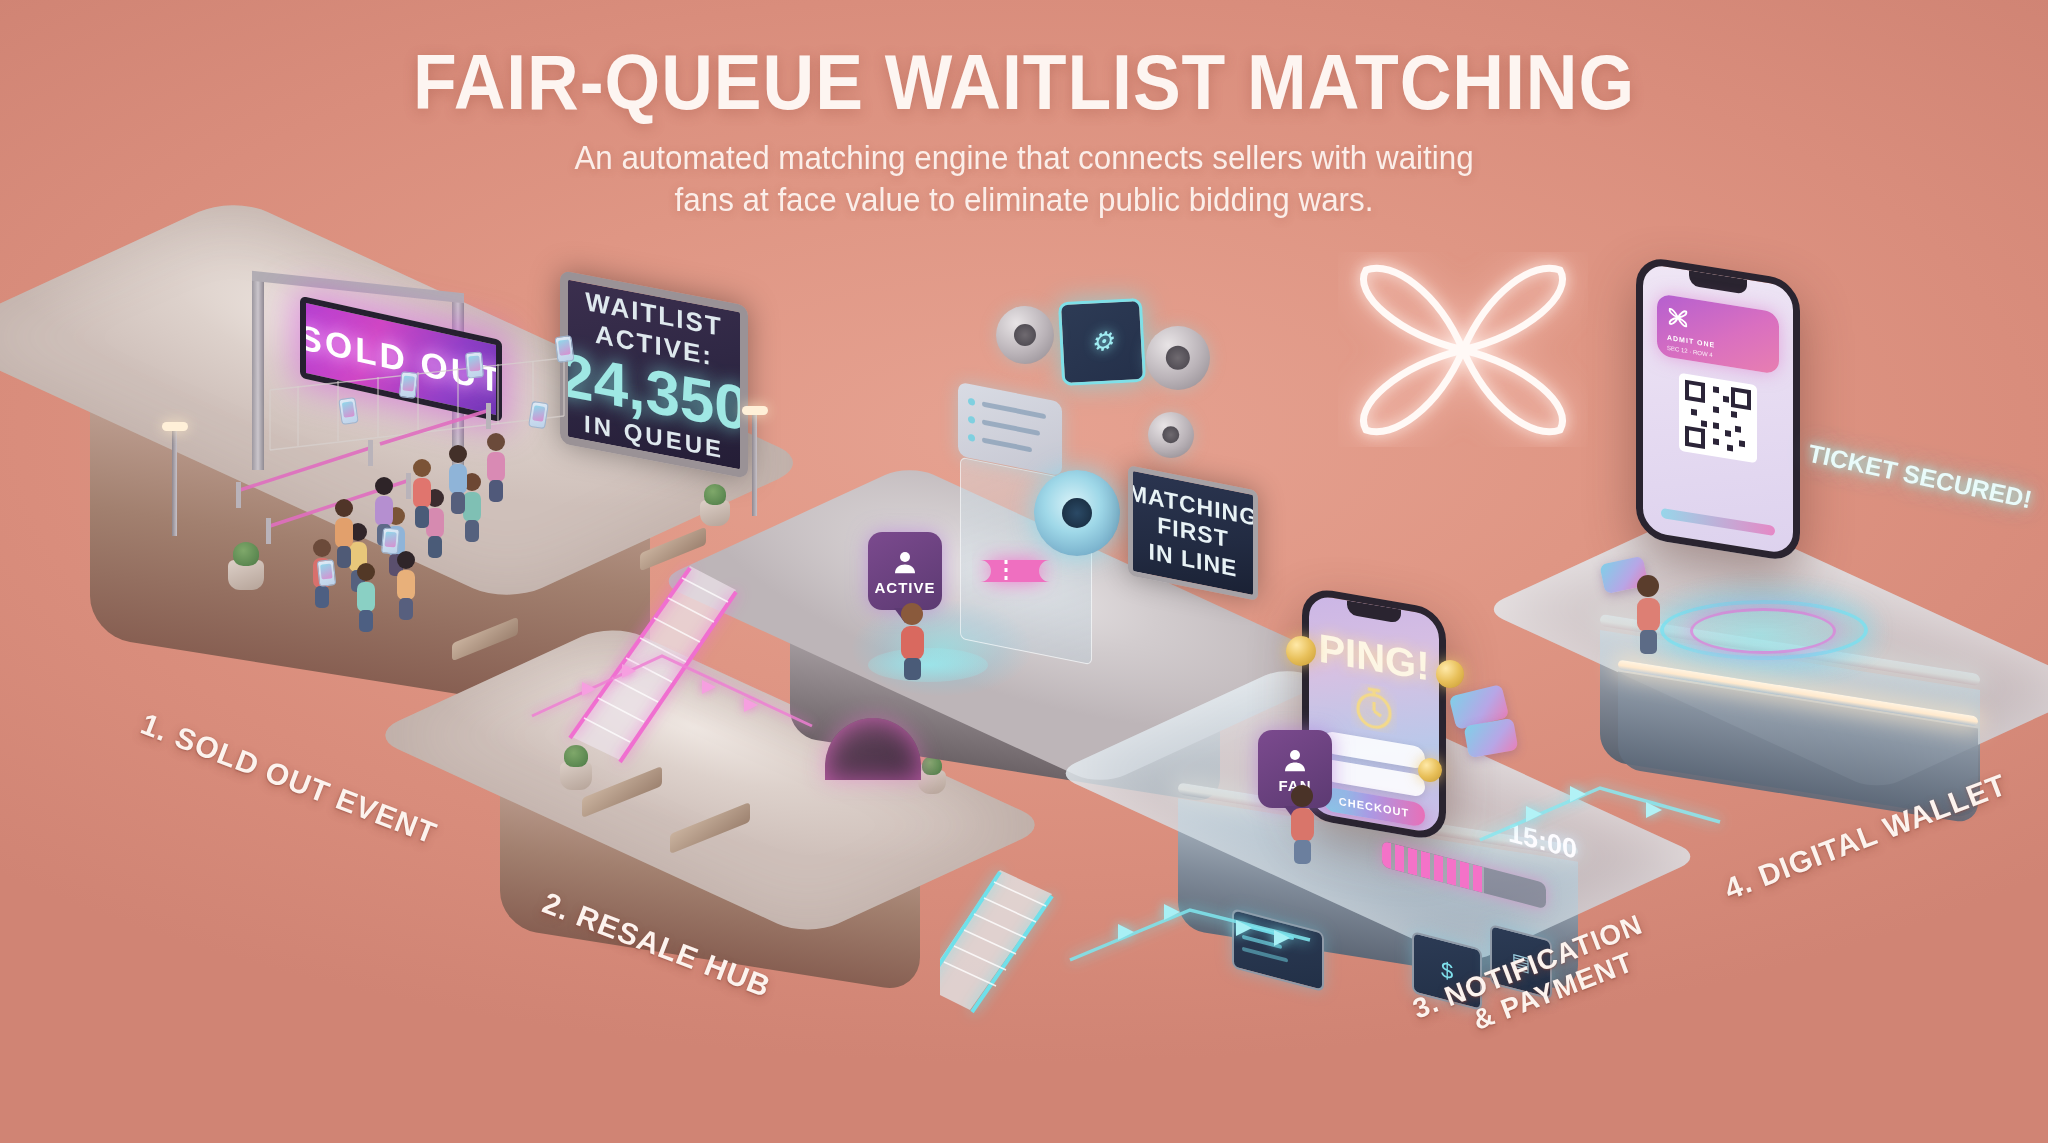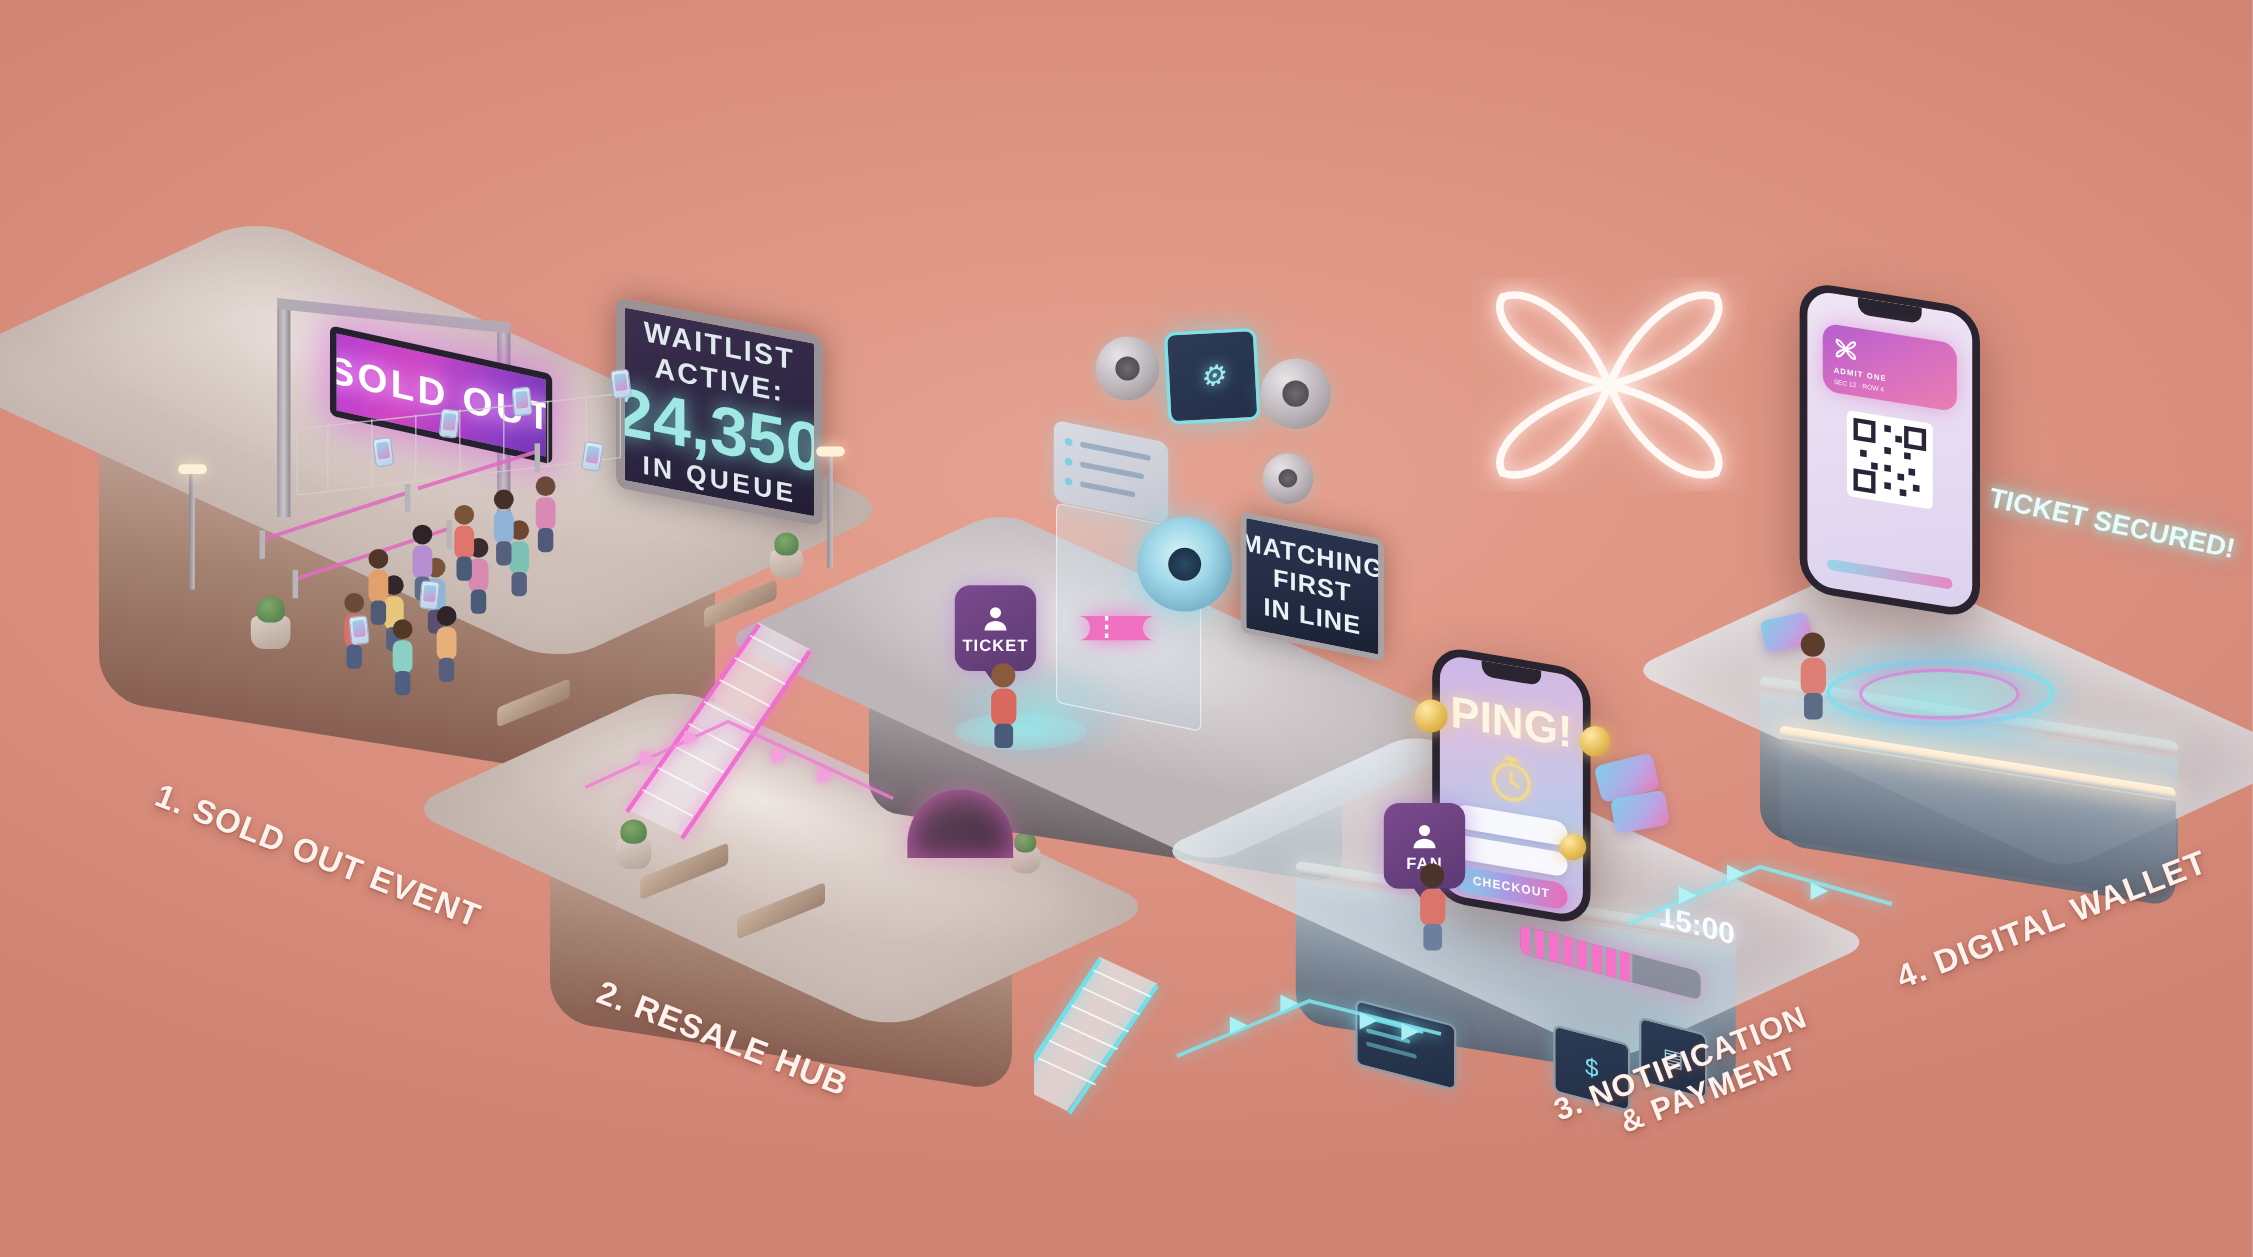--- a/index.html
+++ b/index.html
@@ -207,20 +207,27 @@
   .hologlow{
     position:absolute;border-radius:50%;
     background:radial-gradient(ellipse at center, rgba(130,235,240,.55) 0%, rgba(120,210,235,.22) 45%, rgba(120,210,235,0) 72%);
   }
 </style>
 </head>
 <body>
 
 <div class="stage">
 
+  <div id="header">
+    <div id="title">FAIR-QUEUE WAITLIST MATCHING</div>
+    <div id="subtitle">
+      <div>An automated matching engine that connects sellers with waiting</div>
+      <div>fans at face value to eliminate public bidding wars.</div>
+    </div>
+  </div>
 
   <svg id="logo" viewBox="0 0 250 195">
     <g fill="none" stroke="#fff9f6" stroke-width="7" stroke-linecap="round" style="filter:drop-shadow(0 0 7px rgba(255,240,235,.95)) drop-shadow(0 0 18px rgba(255,210,200,.8))">
       <path d="M125 98 C 100 40, 55 8, 28 18 C 14 42, 60 82, 125 98 Z"></path>
       <path d="M125 98 C 150 40, 195 8, 222 18 C 236 42, 190 82, 125 98 Z"></path>
       <path d="M125 98 C 100 156, 55 188, 28 178 C 14 154, 60 114, 125 98 Z"></path>
       <path d="M125 98 C 150 156, 195 188, 222 178 C 236 154, 190 114, 125 98 Z"></path>
     </g>
   </svg>
 
@@ -456,21 +463,21 @@
 
     <div class="hologlow" style="left:852px;top:600px;width:180px;height:96px;"></div>
     <div style="position:absolute;left:868px;top:648px;width:120px;height:34px;border-radius:50%;
          background:radial-gradient(ellipse at center,rgba(150,240,245,.7),rgba(150,240,245,.05));"></div>
 
     <div class="badge" style="left:868px;top:532px;">
       <svg width="30" height="30" viewBox="0 0 24 24" fill="#fff">
         <circle cx="12" cy="8" r="4"></circle>
           <path d="M4 21c0-4.4 3.6-7 8-7s8 2.6 8 7z"></path>
       </svg>
-      <span class="lab">TICKET</span>
+      <span class="lab">ACTIVE</span>
     </div>
 
     <svg style="position:absolute;left:884px;top:600px;width:60px;height:80px">
       <circle cx="28" cy="14" r="11" fill="#8a5a3c"></circle>
       <rect x="17" y="26" width="23" height="34" rx="9" fill="#d9695f"></rect>
       <rect x="20" y="58" width="17" height="22" rx="5" fill="#4a5b78"></rect>
     </svg>
 
     <div style="position:absolute;left:960px;top:470px;width:130px;height:180px;
          background:linear-gradient(150deg,rgba(215,232,240,.42),rgba(180,205,220,.3));

